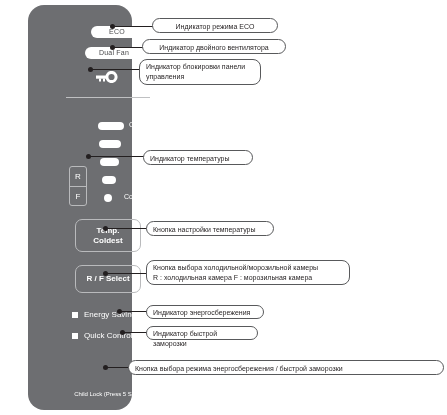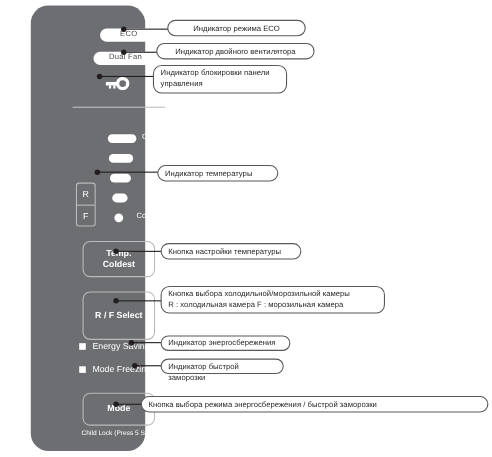--- a/index.html
+++ b/index.html
@@ -115,21 +115,21 @@
     font-size: 8px;
     font-weight: bold;
     text-align: center;
     display: flex;
     align-items: center;
     justify-content: center;
     flex-direction: column;
     line-height: 10px;
   }
   .btn-temp  { left: 47px; top: 214px; width: 66px; height: 33px; }
-  .btn-rf    { left: 47px; top: 260px; width: 66px; height: 44px; }
+  .btn-rf    { left: 47px; top: 260px; width: 66px; height: 28px; }
   .btn-mode  { left: 47px; top: 352px; width: 66px; height: 30px; }
 
   
   .ledrow { position: absolute; height: 10px; }
   .ledrow .led {
     position: absolute;
     left: 0;
     top: 2px;
     width: 6px;
     height: 6px;
@@ -240,26 +240,23 @@
       <span>R / F Select</span>
     </div>
 
     <div class="ledrow ledrow-energy">
       <span class="led"></span>
       <span class="ledtext">Energy Saving</span>
     </div>
 
     <div class="ledrow ledrow-quick">
       <span class="led"></span>
-      <span class="ledtext">Mode Freezing</span>
-    </div>
-
-    <div class="btn btn-mode">
-      <span>Mode</span>
-    </div>
+      <span class="ledtext">Quick Control</span>
+    </div>
+
 
     <div class="childlock">Child Lock (Press 5 Sec.)</div>
   </div>
 
   <div class="dot" style="left:110px; top:24px;"></div>
   <div class="leader" style="left:112px; top:26px; width:41px;"></div>
 
   <div class="dot" style="left:110px; top:45px;"></div>
   <div class="leader" style="left:112px; top:47px; width:31px;"></div>
 

